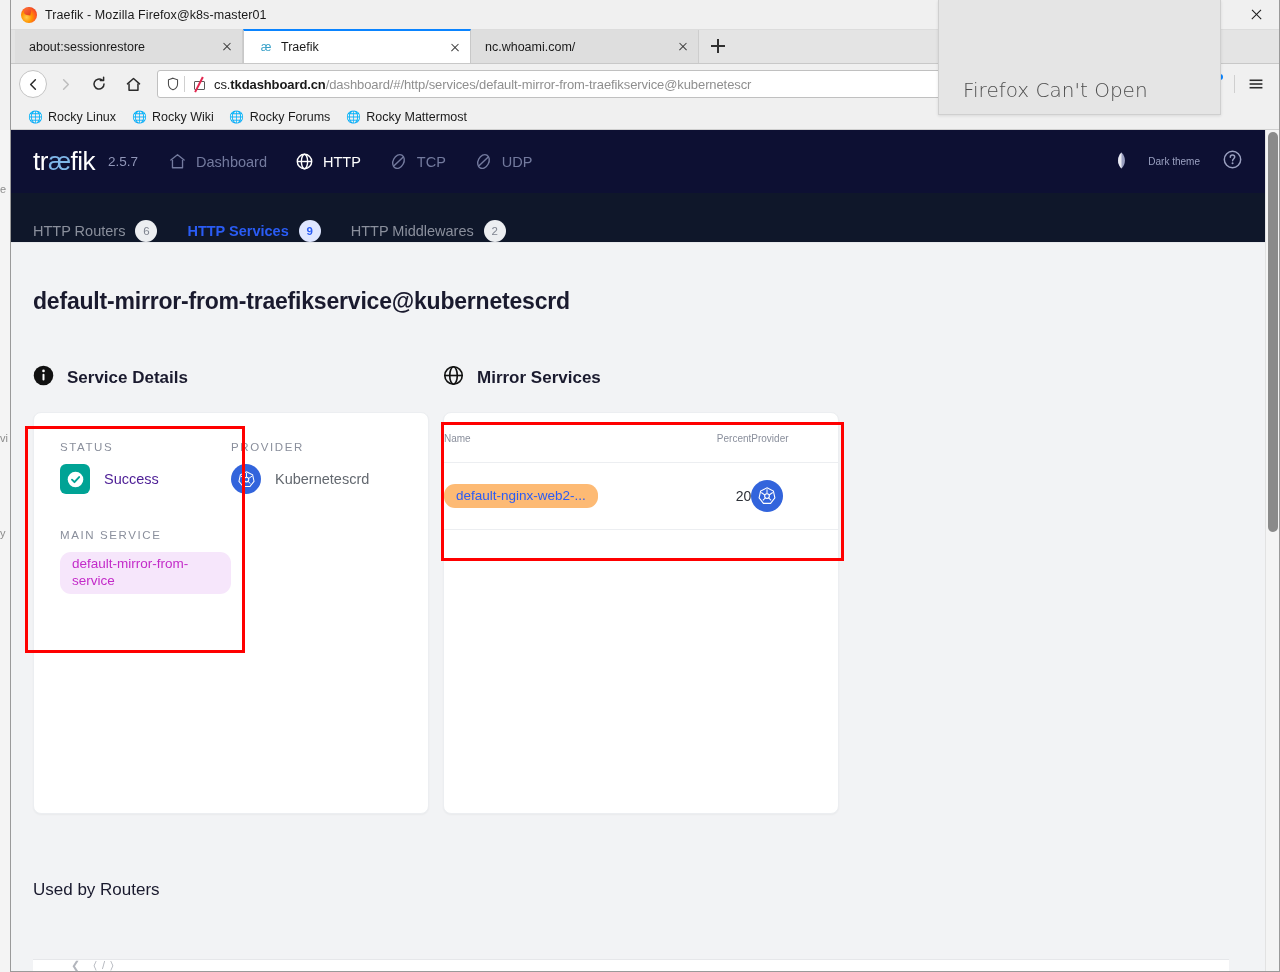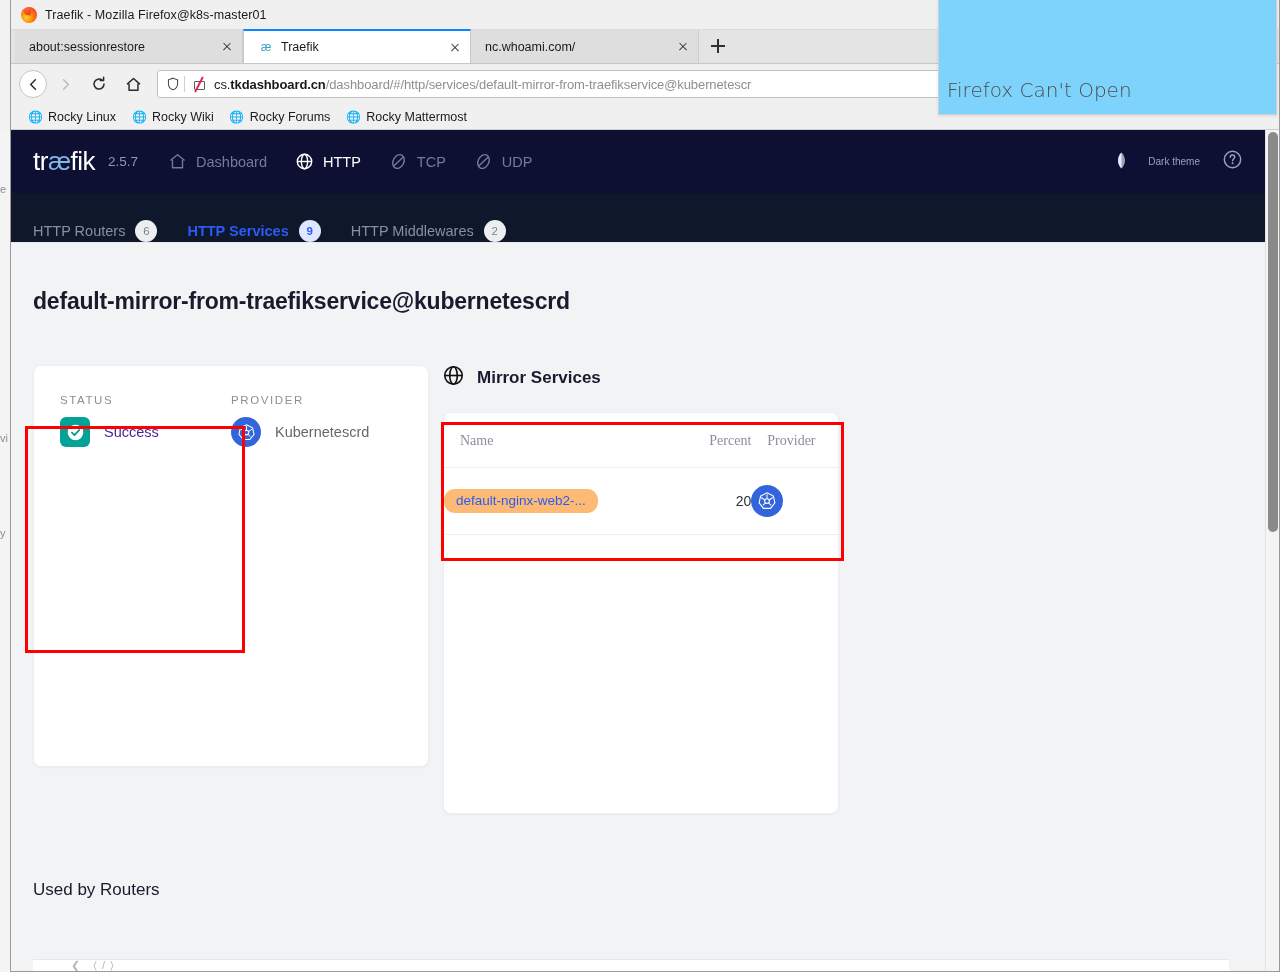--- a/index.html
+++ b/index.html
@@ -308,24 +308,23 @@
     background: #3264dc; display: flex; align-items: center; justify-content: center;
     flex: none;
   }
   .k8s-ic.lg { width: 32px; height: 32px; }
   #prov-name { font-size: 14.5px; color: #63686f; }
 
   
   .card.mirror { padding: 0; overflow: hidden; }
   table.mtable { width: 100%; border-collapse: collapse; }
   table.mtable th {
-    font-size: 14px; font-weight: 400; color: #8a8f9c;
-    text-align: left; padding: 20px 0 18px 16px;
+    font-size: 10px; font-weight: 400; color: #8a8f9c;
+    text-align: left; padding: 20px 0 18px 0;
     border-bottom: 1px solid #eceef1;
-    font-family: Liberation Serif, serif;
   }
   table.mtable td {
     padding: 17px 0; border-bottom: 1px solid #eceef1;
     font-size: 14px; color: #2e3138;
   }
   .mc-name { padding-left: 24px; width: 56%; }
   .mc-pct  { text-align: right; padding-right: 22px; width: 22%; }
   .mc-prov { text-align: center; width: 22%; padding-right: 12px;}
   .badge-mname { background: #fdba74; color: #2a5cf5; }
 
@@ -343,27 +342,27 @@
 
   
   .annot {
     position: absolute; border: 3px solid #ff0000; pointer-events: none;
     z-index: 40;
   }
 
   
   #ffopen {
     position: absolute;
-    left: 938px; top: 0px; width: 339px; height: 115px;
-    background: #7dd3fc;
+    left: 938px; top: 0px; width: 283px; height: 115px;
+    background: #e5e5e5;
     border: 1px solid #cfcfcf;
     border-top: none;
     z-index: 60;
     display: flex; align-items: flex-end;
-    padding: 0 0 12px 8px;
+    padding: 0 0 12px 24px;
     box-shadow: 0 1px 3px rgba(0,0,0,0.10);
   }
   #ffopen-text {
     font-size: 20px; color: #4d4d4d; white-space: nowrap;
     font-family: "DejaVu Sans", sans-serif; font-weight: 300;
   }
 </style>
 </head>
 <body>
 
@@ -597,33 +596,47 @@
           <span class="tf-pill">2</span>
         </div>
       </div>
 
       <div id="tf-body">
         <div id="svc-title">default-mirror-from-traefikservice@kubernetescrd</div>
 
         <div id="cards-row">
 
           <div class="card-col">
+            <div class="sec-head">
+              <span>
+                <svg width="21" height="21" viewBox="0 0 20 20">
+                    <circle cx="10" cy="10" r="9.3" fill="#111"></circle>
+                    <rect x="9.05" y="8.3" width="1.9" height="6.4" rx="0.9" fill="#fff"></rect>
+                    <circle cx="10" cy="5.6" r="1.25" fill="#fff"></circle>
+                  </svg>
+              </span>
+              <span>Service Details</span>
+            </div>
             <div class="card details">
               <div class="det-col">
                 <div class="det-block">
                   <div class="det-label">STATUS</div>
                   <div class="status-row">
                     <div id="status-box">
                       <svg width="19" height="19" viewBox="0 0 20 20">
                           <circle cx="10" cy="10" r="8.2" fill="#fff"></circle>
                           <path d="M6.3 10.2 L8.9 12.8 L13.8 7.4" fill="none" stroke="#00a395" stroke-width="2" stroke-linecap="round" stroke-linejoin="round"></path>
                         </svg>
                     </div>
                     <span id="status-text">Success</span>
                   </div>
+                </div>
+                <div class="det-block">
+                  <div class="det-label">MAIN SERVICE</div>
+                  <span class="badge badge-main">default-mirror-from-service</span>
                 </div>
               </div>
               <div class="det-col">
                 <div class="det-block">
                   <div class="det-label">PROVIDER</div>
                   <div class="prov-row">
                     <span class="k8s-ic">
                       <svg width="21" height="21" viewBox="0 0 24 24">
                         <path d="M12 3.1 L19 6.6 L20.6 14 L15.9 20 L8.1 20 L3.4 14 L5 6.6 Z" fill="none" stroke="#fff" stroke-width="1.2"></path>
                         <circle cx="12" cy="12.1" r="2.6" fill="none" stroke="#fff" stroke-width="1.2"></circle>

